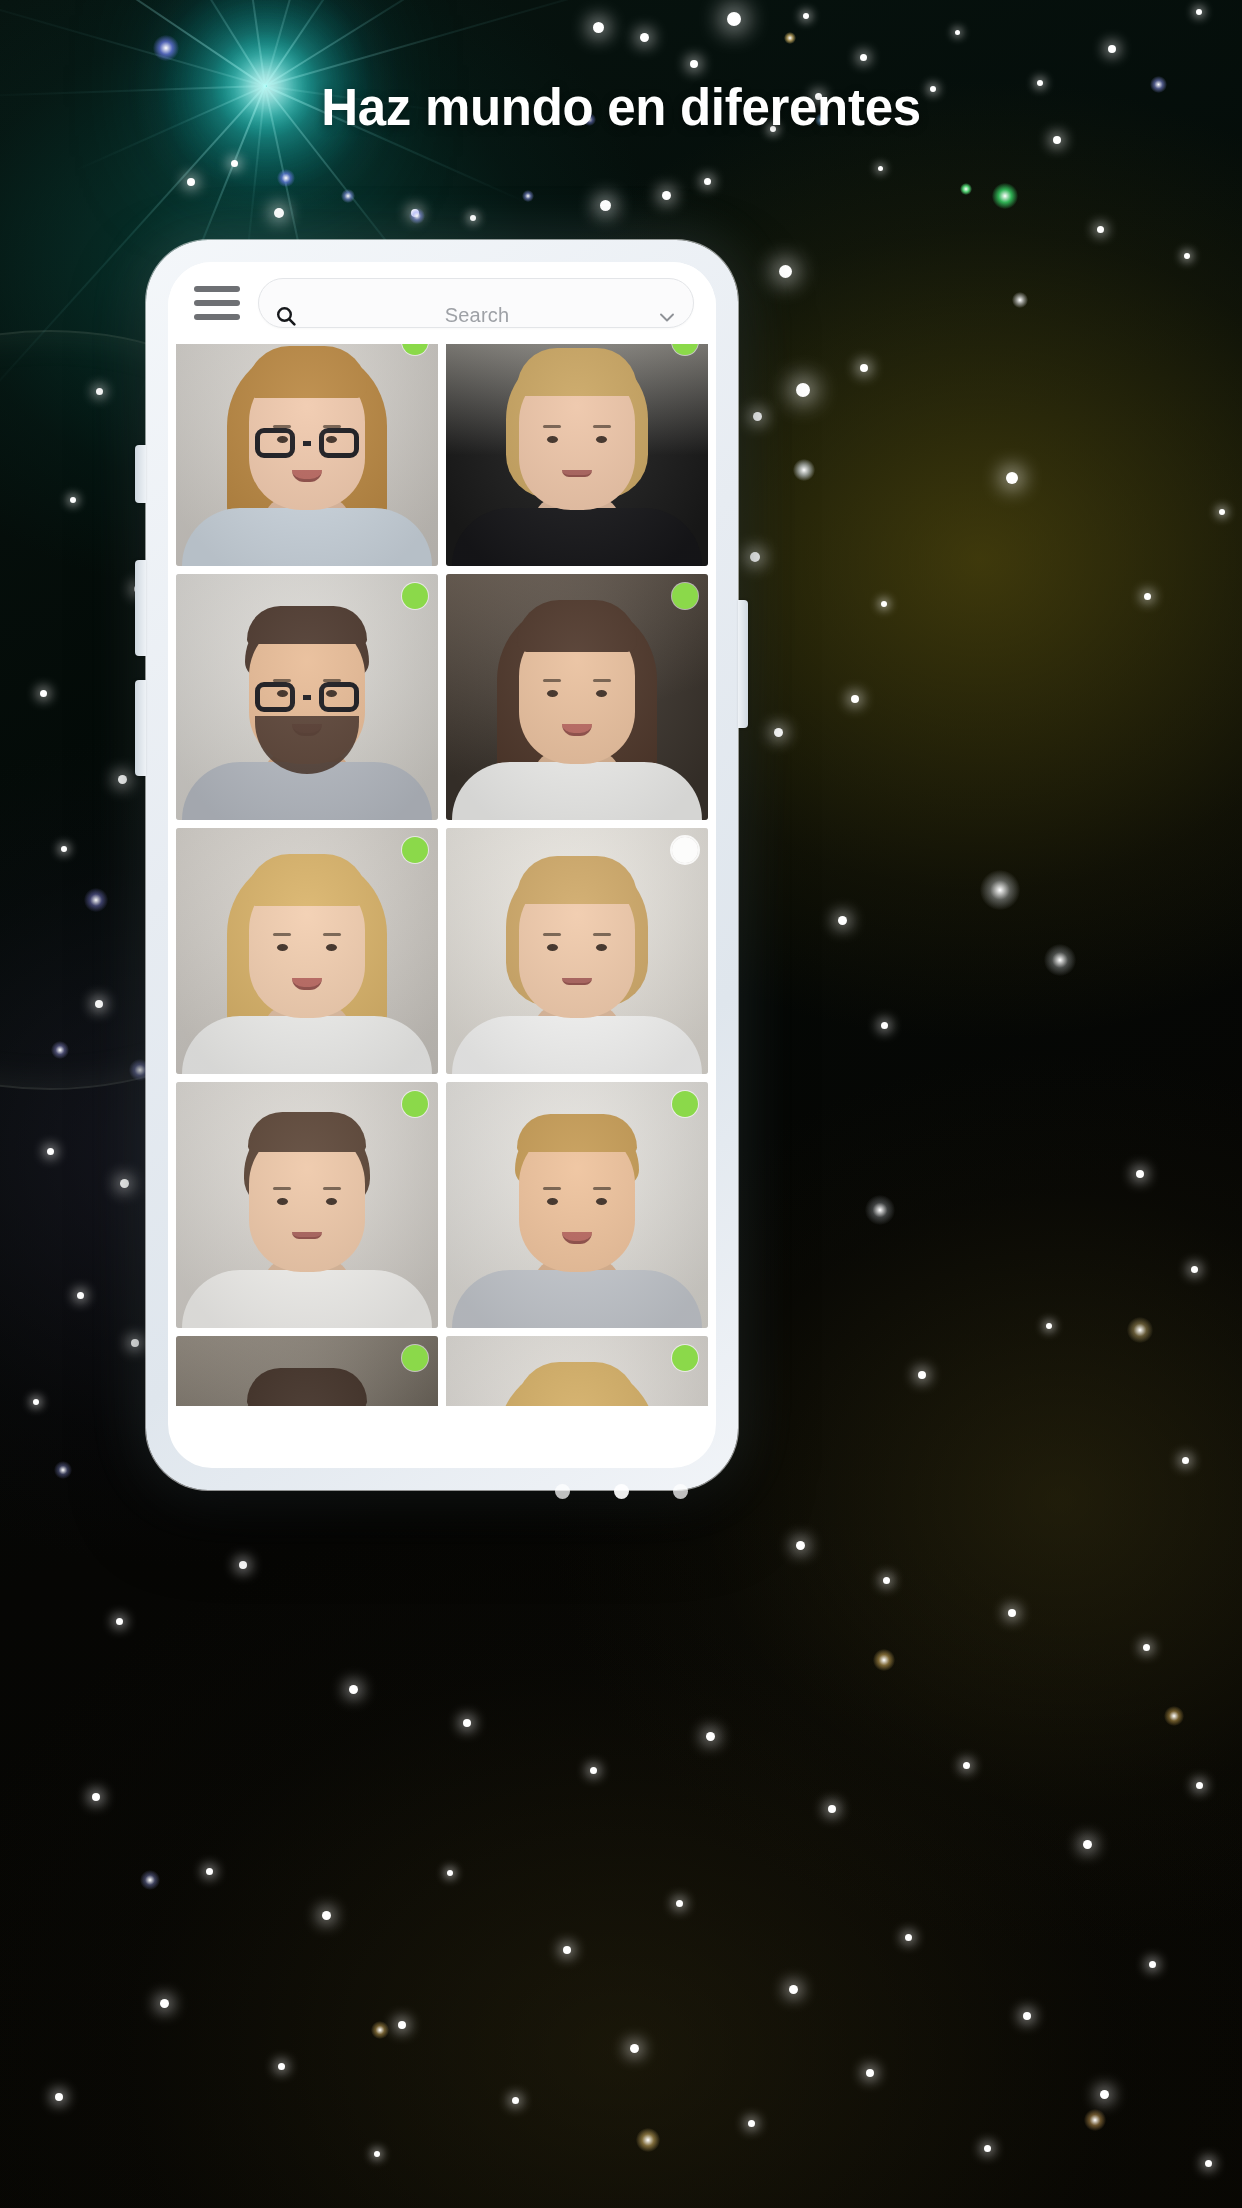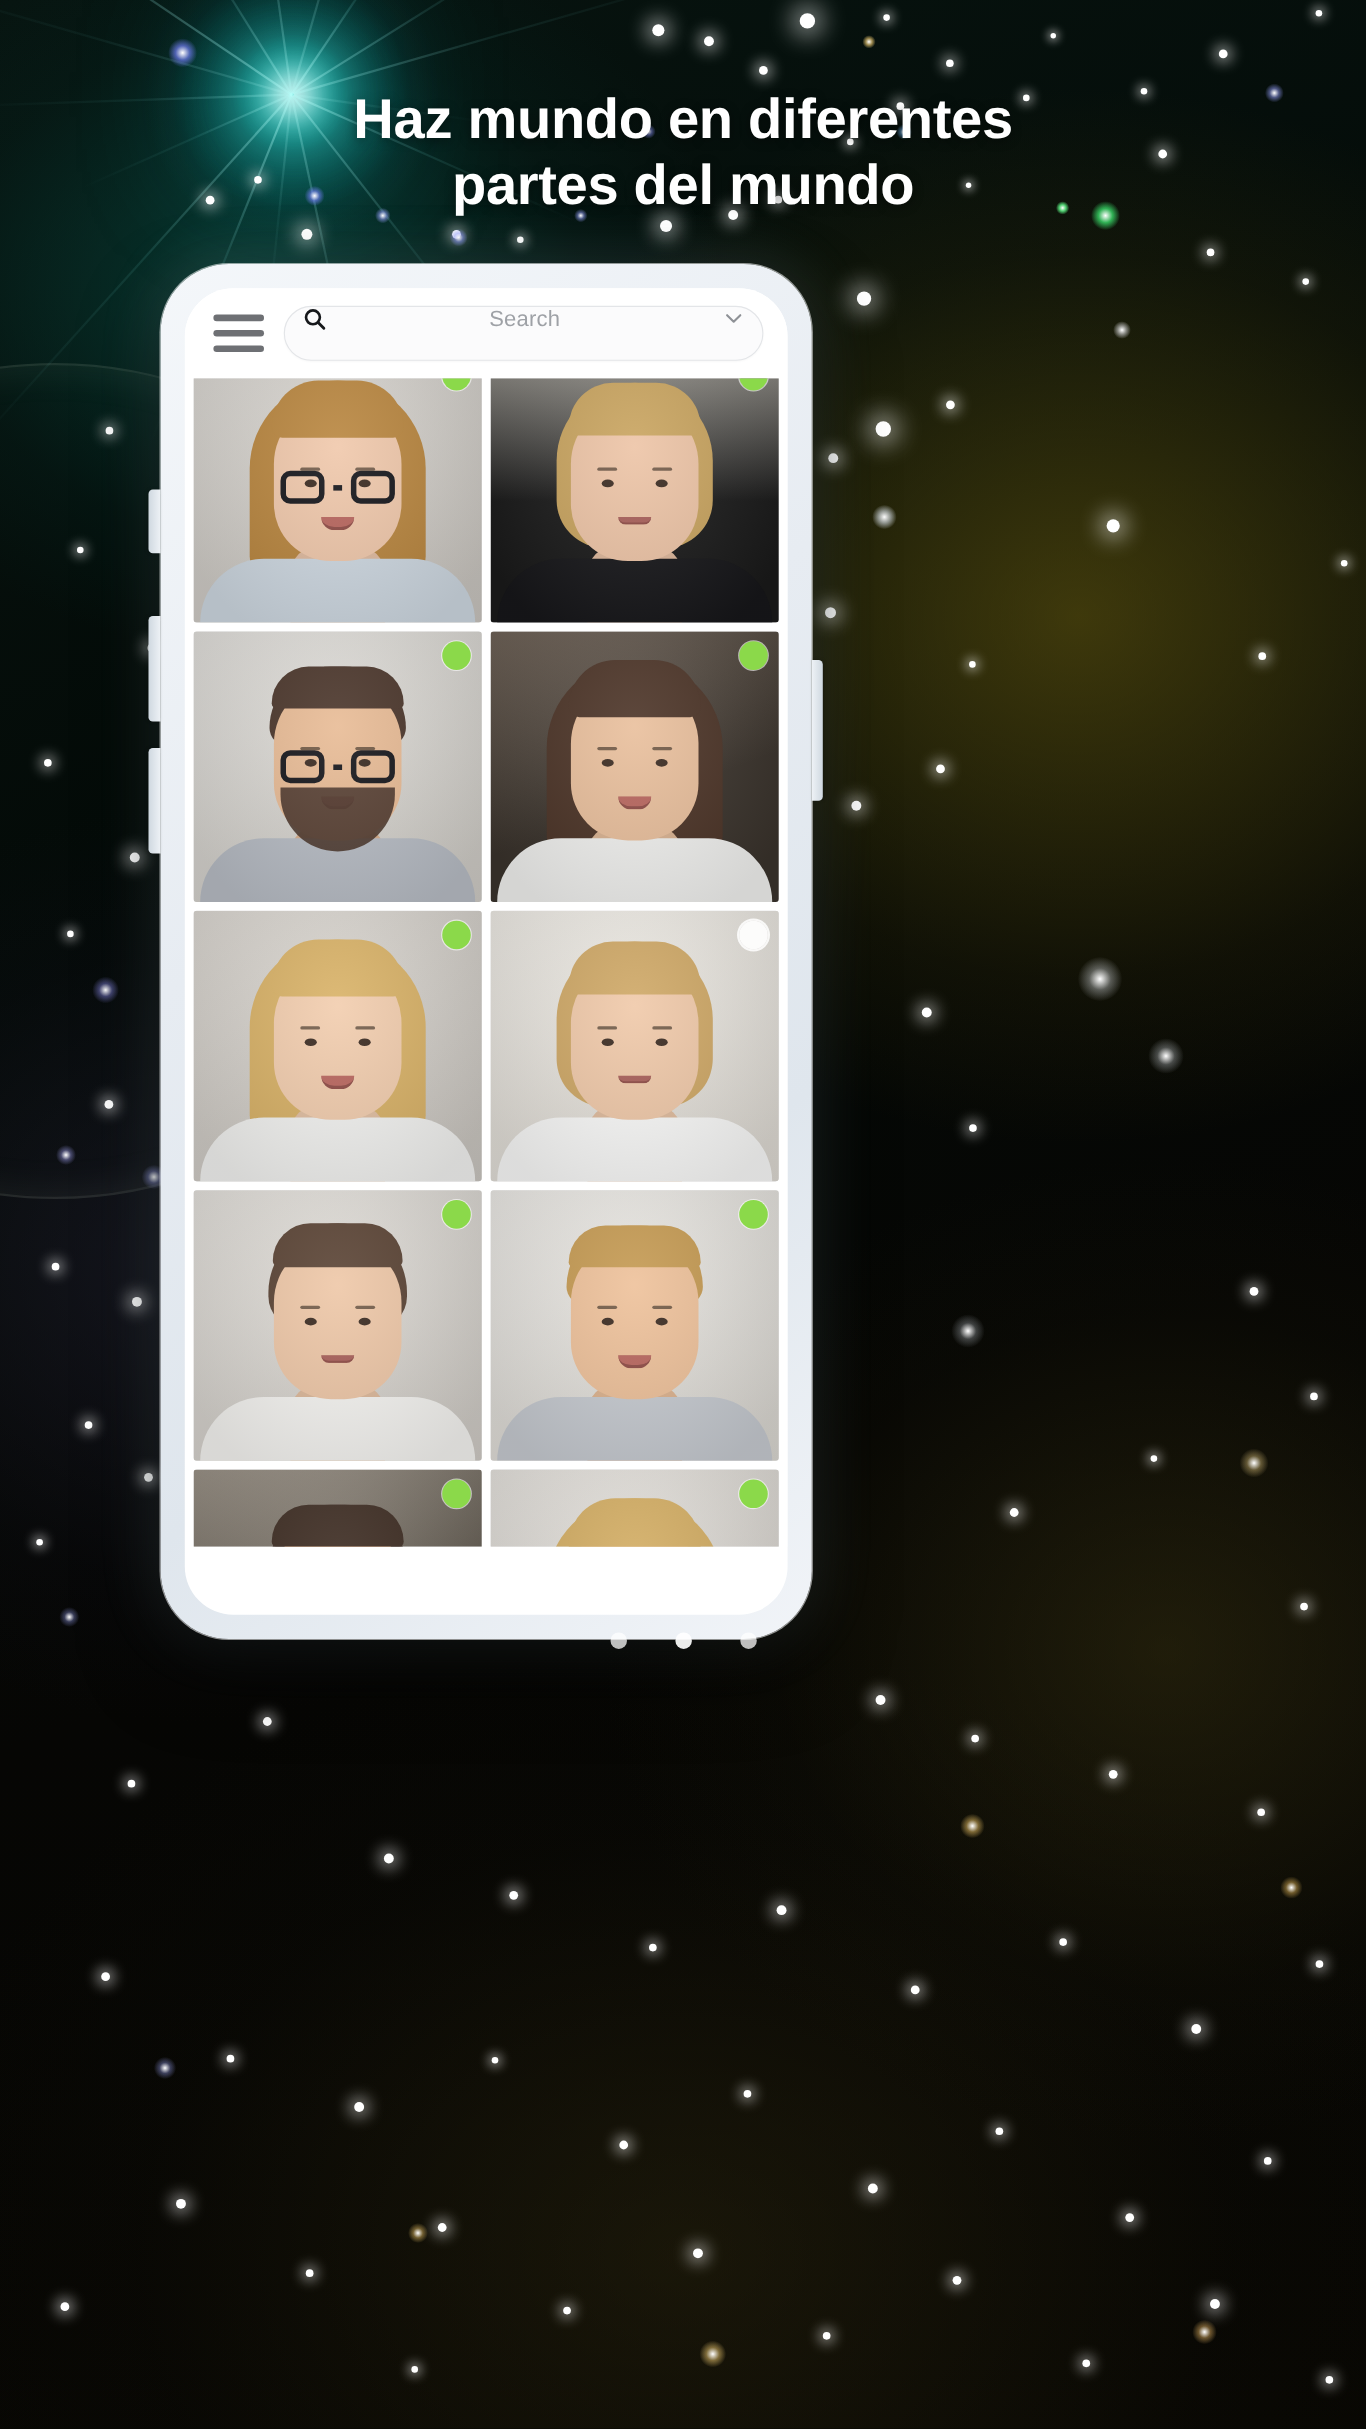--- a/index.html
+++ b/index.html
@@ -128,21 +128,21 @@
     padding: 0 22px 0 26px;
   }
   #hamburger { width: 46px; height: 34px; display:flex; flex-direction:column; justify-content:space-between; cursor:pointer; }
   #hamburger span { display:block; height: 6px; border-radius: 3px; background:#6e7074; }
   #hamburger span:nth-child(1){ width: 46px; }
   #hamburger span:nth-child(2){ width: 46px; }
   #hamburger span:nth-child(3){ width: 46px; }
   #searchbar {
     flex: 1; height: 50px; border-radius: 26px;
     border: 1.5px solid #e3e5e8; background: #fbfbfc;
-    display: flex; align-items: flex-start; padding: 0 16px;
+    display: flex; align-items: flex-end; padding: 0 16px;
     box-shadow: 0 1px 2px rgba(0,0,0,0.03);
   }
   #search-icon { width: 22px; height: 22px; flex: 0 0 22px; }
   #search-input-text {
     flex: 1; text-align: center; color: #9ea1a6; font-size: 20px; letter-spacing: 0.2px;
   }
   #chevron-down-icon { width: 20px; height: 20px; flex: 0 0 20px; }
 
   
   #grid-wrap { position: relative; height: 1062px; background: #ffffff; overflow: hidden; }
@@ -324,21 +324,20 @@
       <div class="glowdot" style="left: 371px; top: 2021px; width: 18px; height: 18px; background: radial-gradient(circle, rgb(255, 255, 255) 0%, rgba(255, 210, 110, 0.4) 35%, rgba(0, 0, 0, 0) 72%);"></div>
       <div class="glowdot" style="left: 140px; top: 1870px; width: 20px; height: 20px; background: radial-gradient(circle, rgb(255, 255, 255) 0%, rgba(160, 170, 255, 0.35) 35%, rgba(0, 0, 0, 0) 72%);"></div>
       <div class="glowdot" style="left: 1084px; top: 2109px; width: 22px; height: 22px; background: radial-gradient(circle, rgb(255, 255, 255) 0%, rgba(255, 200, 110, 0.4) 35%, rgba(0, 0, 0, 0) 72%);"></div>
       <div class="glowdot" style="left: 210px; top: 1200px; width: 20px; height: 20px; background: radial-gradient(circle, rgb(255, 255, 255) 0%, rgba(170, 175, 255, 0.35) 35%, rgba(0, 0, 0, 0) 72%);"></div>
       <div class="glowdot" style="left: 54px; top: 1461px; width: 18px; height: 18px; background: radial-gradient(circle, rgb(255, 255, 255) 0%, rgba(160, 170, 255, 0.32) 35%, rgba(0, 0, 0, 0) 72%);"></div>
     </div>
 </div>
 
 <h1 id="headline">
   <span class="l">Haz mundo en diferentes</span>
-  <span class="l">partes del mundo</span>
 </h1>
 
 <div id="phone">
   <div class="side-btn" id="btn-mute"></div>
   <div class="side-btn" id="btn-volup"></div>
   <div class="side-btn" id="btn-voldn"></div>
   <div id="btn-power"></div>
 
   <div id="screen">
 

